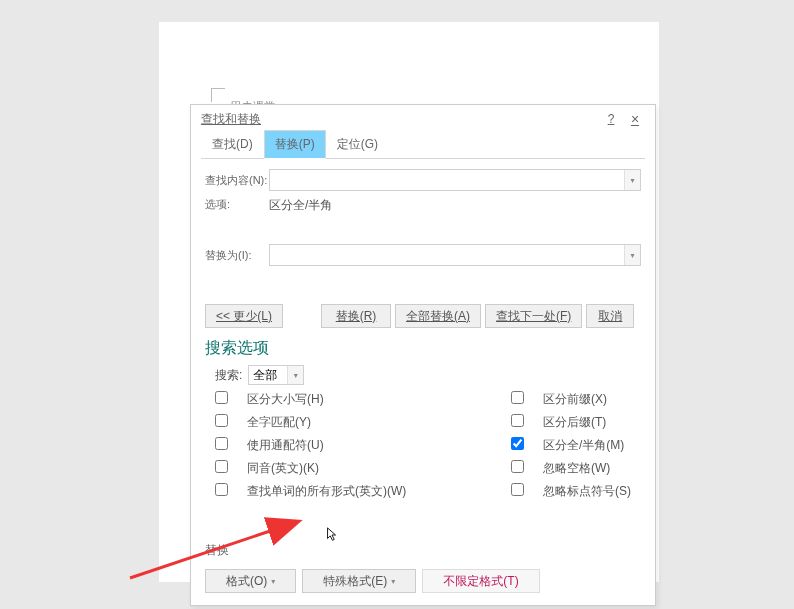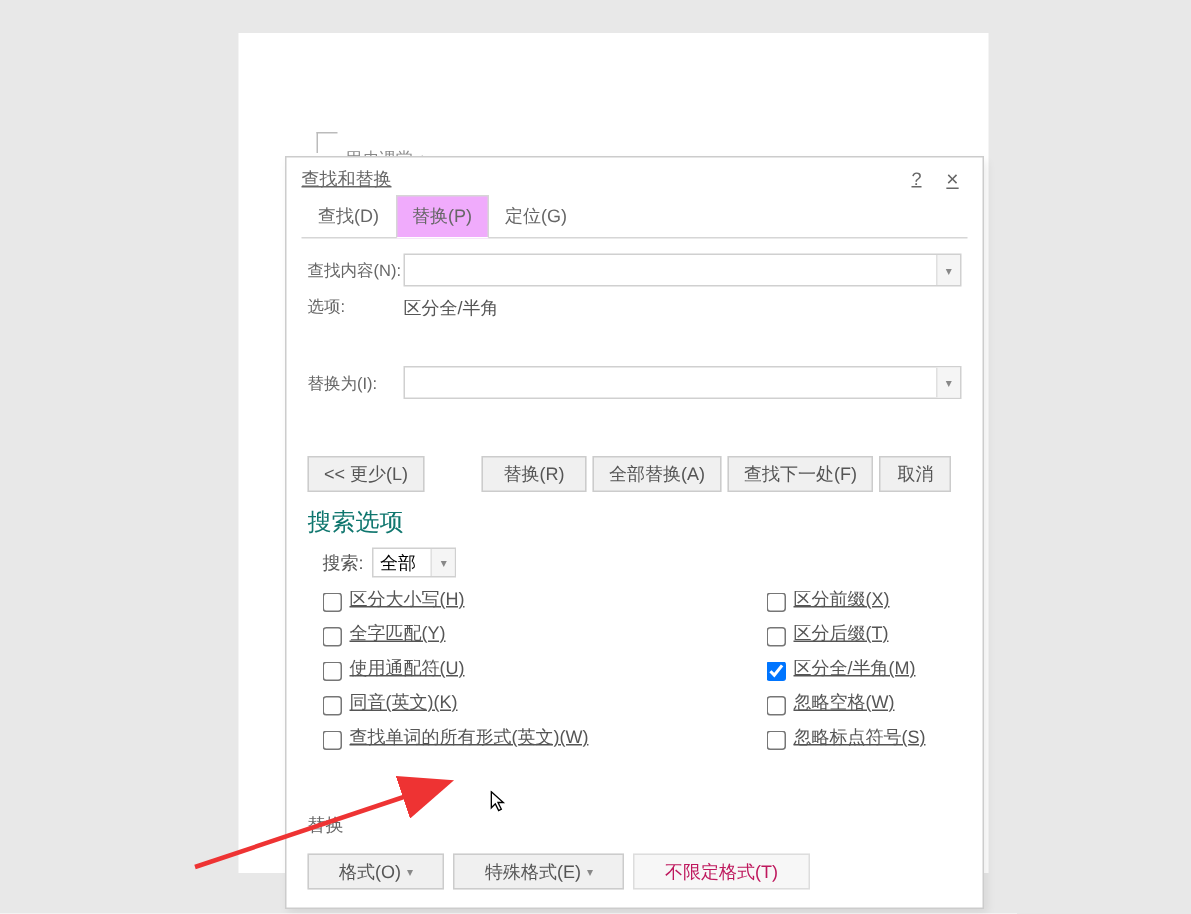--- a/index.html
+++ b/index.html
@@ -96,21 +96,21 @@
       font-size: 12px;
       color: #666;
       cursor: pointer;
       border: 1px solid transparent;
       border-bottom: none;
     }
     .tab.active {
       border: 1px solid #d6d6d6;
       border-bottom: 1px solid #fff;
       margin-bottom: -1px;
-      background: #f0abfc;
+      background: #7dd3fc;
     }
     .form-area {
       padding: 10px 14px 8px 14px;
     }
     .form-row {
       display: flex;
       align-items: center;
       margin-bottom: 6px;
     }
     .form-label {
@@ -150,20 +150,21 @@
       margin-bottom: 10px;
     }
     .spacer-row {
       height: 20px;
     }
     .btn-row {
       display: flex;
       gap: 4px;
       padding: 6px 14px 6px 14px;
       align-items: center;
+      text-decoration: underline;
     }
     .btn {
       height: 24px;
       padding: 0 10px;
       background: #f0f0f0;
       border: 1px solid #ccc;
       font-size: 12px;
       color: #555;
       cursor: pointer;
       min-width: 70px;
@@ -204,25 +205,24 @@
       flex: 1;
       display: flex;
       flex-direction: column;
       gap: 6px;
     }
     .checkbox-col.right {
       flex: 0 0 130px;
     }
     .cb-row {
       display: flex;
-      align-items: flex-end;
-      gap: 5px;
+      align-items: flex-start;
+      gap: 19px;
       font-size: 12px;
       color: #555;
-      text-decoration: underline;
     }
     .cb-row input[type="checkbox"] {
       width: 13px;
       height: 13px;
     }
     .replace-footer {
       padding: 30px 14px 12px 14px;
     }
     .footer-label {
       margin-bottom: 10px;

